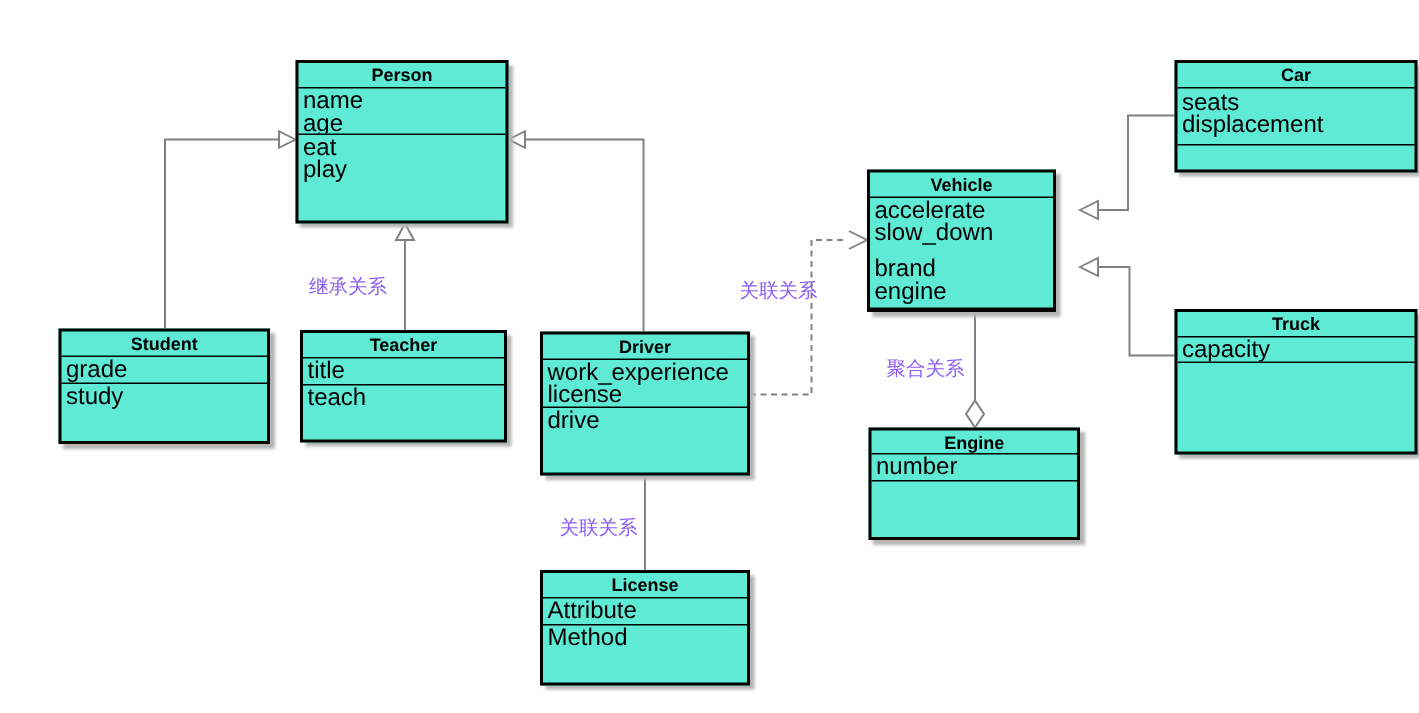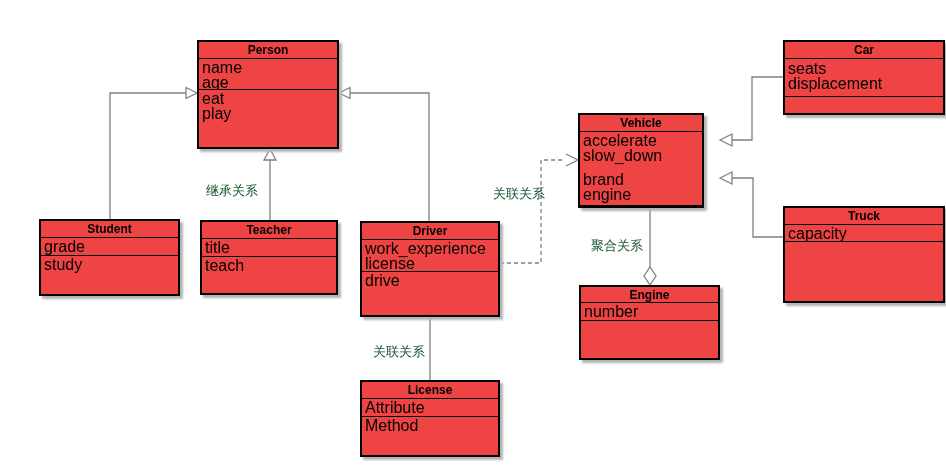--- a/index.html
+++ b/index.html
@@ -8,21 +8,21 @@
     width: 946px;
     height: 475px;
     background: #ffffff;
     font-family: "Liberation Sans", sans-serif;
     overflow: hidden;
   }
   #edges { position: absolute; left: 0; top: 0; z-index: 0; }
   .uml-class {
     position: absolute;
     z-index: 1;
-    background: #ef4444;
+    background: #5eead4;
     border: 2px solid #000000;
     box-shadow: 3px 3px 2px #b4b4b4;
     box-sizing: border-box;
     display: flex;
     flex-direction: column;
   }
   .uml-title {
     font-weight: bold;
     font-size: 12px;
     text-align: center;
@@ -41,21 +41,21 @@
     padding: 1px 3px 0 3px;
     overflow: hidden;
     flex: 0 0 auto;
   }
   .uml-section.last { border-bottom: none; flex: 1 1 auto; }
   .member { white-space: nowrap; }
   .rel-label {
     position: absolute;
     z-index: 2;
     font-size: 13px;
-    color: #14532d;
+    color: #8b5cf6;
     white-space: nowrap;
   }
   .edge-line { stroke: #808080; stroke-width: 1.3; fill: none; }
   .edge-dashed { stroke: #808080; stroke-width: 1.3; fill: none; stroke-dasharray: 4,3; }
   .arrow-hollow { fill: #ffffff; stroke: #808080; stroke-width: 1.3; }
   .arrow-open { fill: none; stroke: #808080; stroke-width: 1.3; }
 </style>
 </head>
 <body>
 

